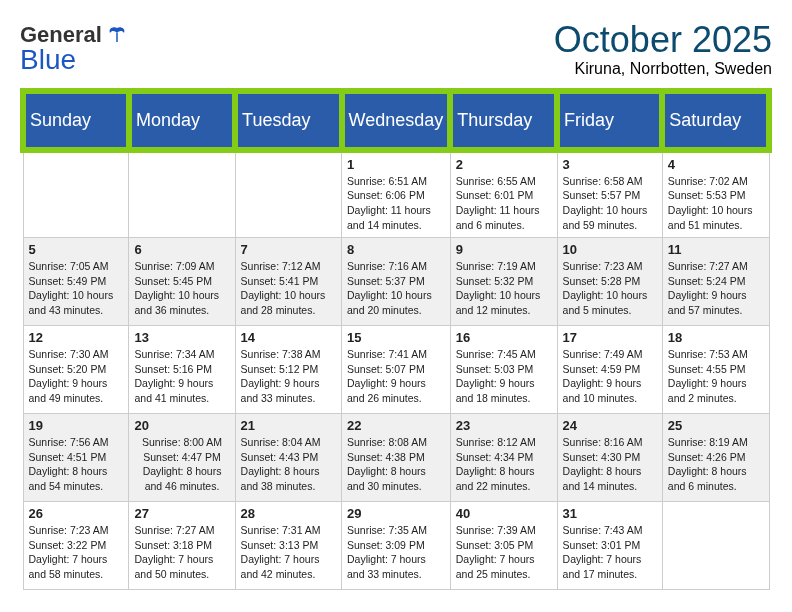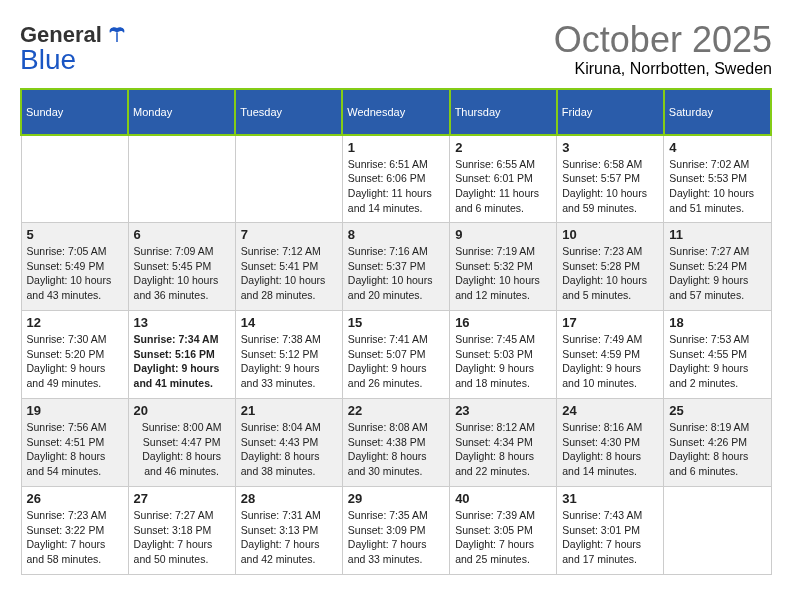--- a/index.html
+++ b/index.html
@@ -25,39 +25,39 @@
       display: flex;
       align-items: center;
       gap: 2px;
     }
     .title-block {
       text-align: right;
     }
     .month-title {
       font-size: 36px;
       font-weight: normal;
-      color: #737373;
+      color: #0c4a6e;
       line-height: 1.1;
     }
     .location {
       font-size: 16px;
       color: #000000;
     }
     .calendar {
       width: 100%;
       border-collapse: collapse;
       border: 1px solid #ccc;
     }
     .calendar th {
       background-color: #2a5caa;
       color: #fff;
-      font-size: 11px;
+      font-size: 18px;
       padding: 16px 4px;
       text-align: left;
-      border: 2px solid #84cc16;
+      border: 6px solid #84cc16;
       font-weight: normal;
     }
     .calendar td {
       border: 1px solid #ccc;
       vertical-align: top;
       padding: 4px 5px;
       font-size: 11px;
       color: #222;
       min-height: 80px;
       height: 88px;
@@ -204,21 +204,21 @@
       <tr class="row-white">
         <td>
           <span class="day-number">12</span>
           <div class="day-info" style="white-space: pre-line;">Sunrise: 7:30 AM
 Sunset: 5:20 PM
 Daylight: 9 hours
 and 49 minutes.</div>
         </td>
         <td>
           <span class="day-number">13</span>
-          <div class="day-info" style="white-space: pre-line; font-weight: bold;">Sunrise: 7:34 AM
+          <div class="day-info" style="white-space: pre-line;">Sunrise: 7:34 AM
 Sunset: 5:16 PM
 Daylight: 9 hours
 and 41 minutes.</div>
         </td>
         <td>
           <span class="day-number">14</span>
           <div class="day-info" style="white-space: pre-line;">Sunrise: 7:38 AM
 Sunset: 5:12 PM
 Daylight: 9 hours
 and 33 minutes.</div>

